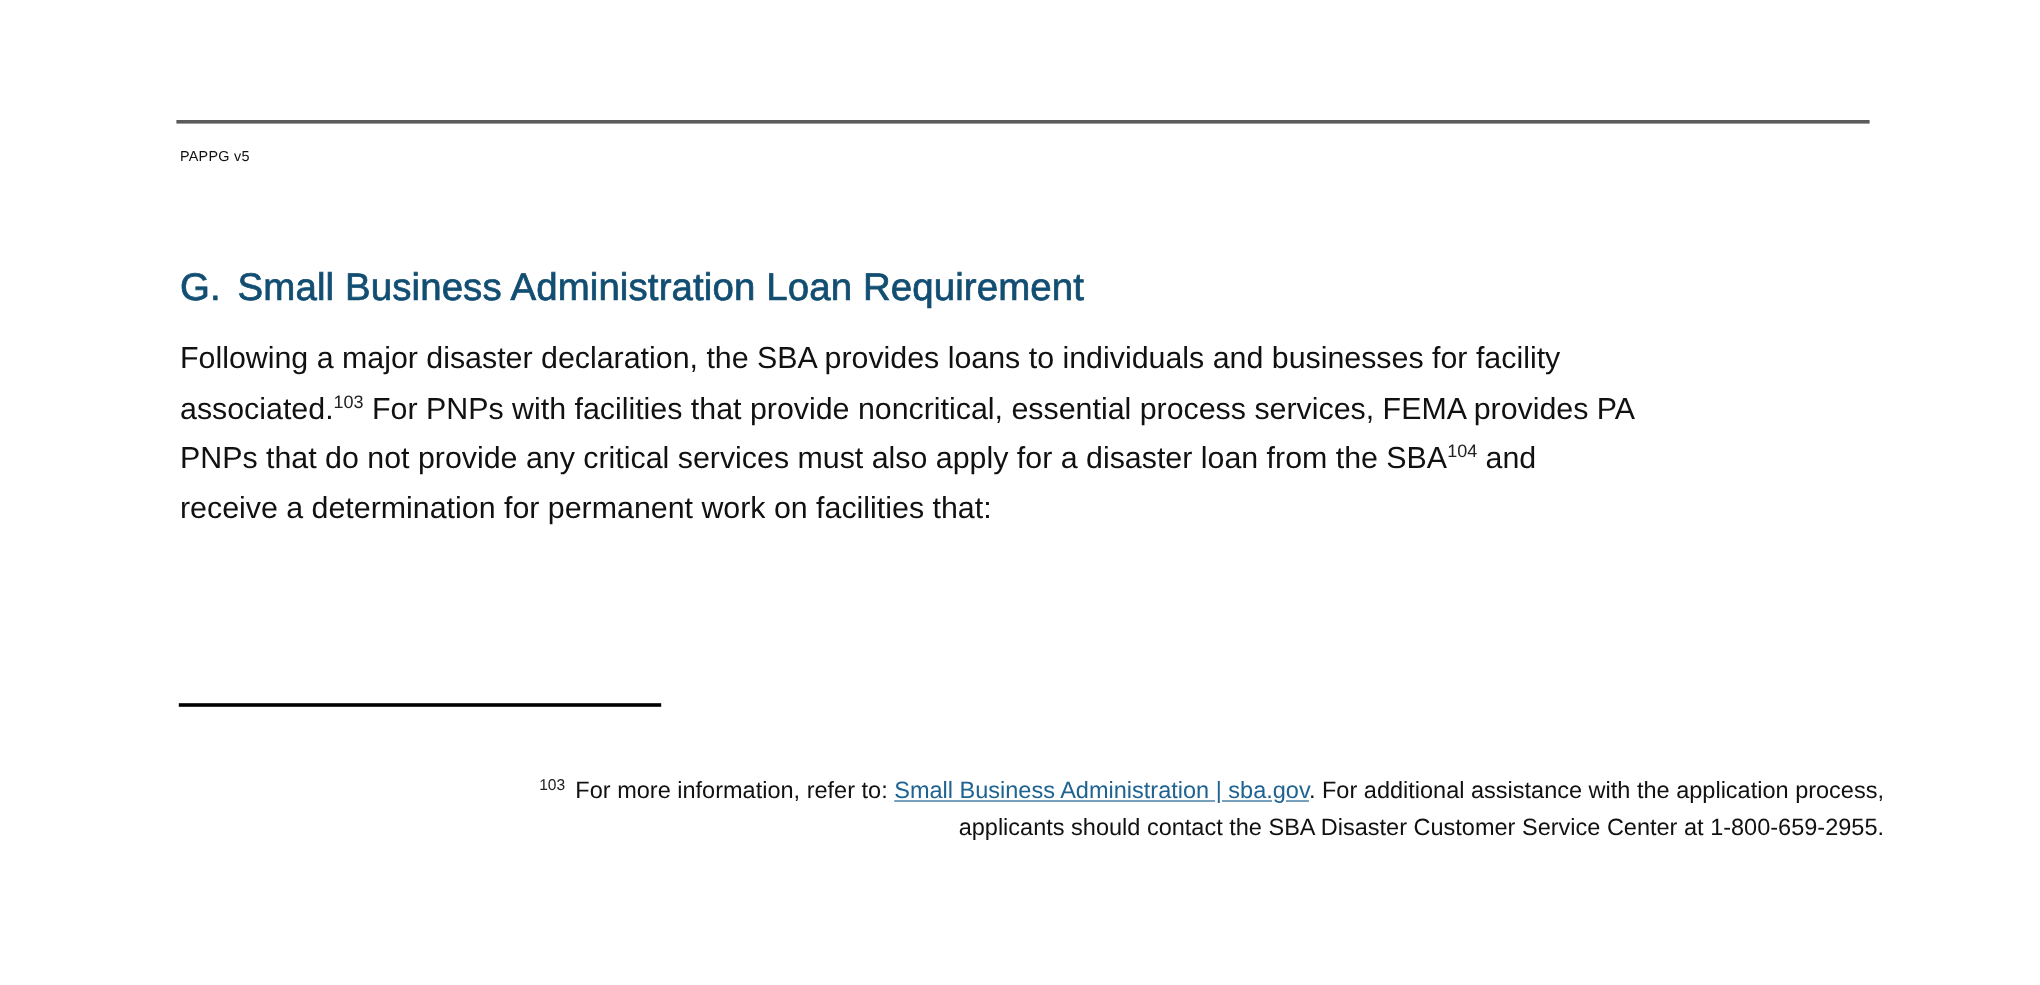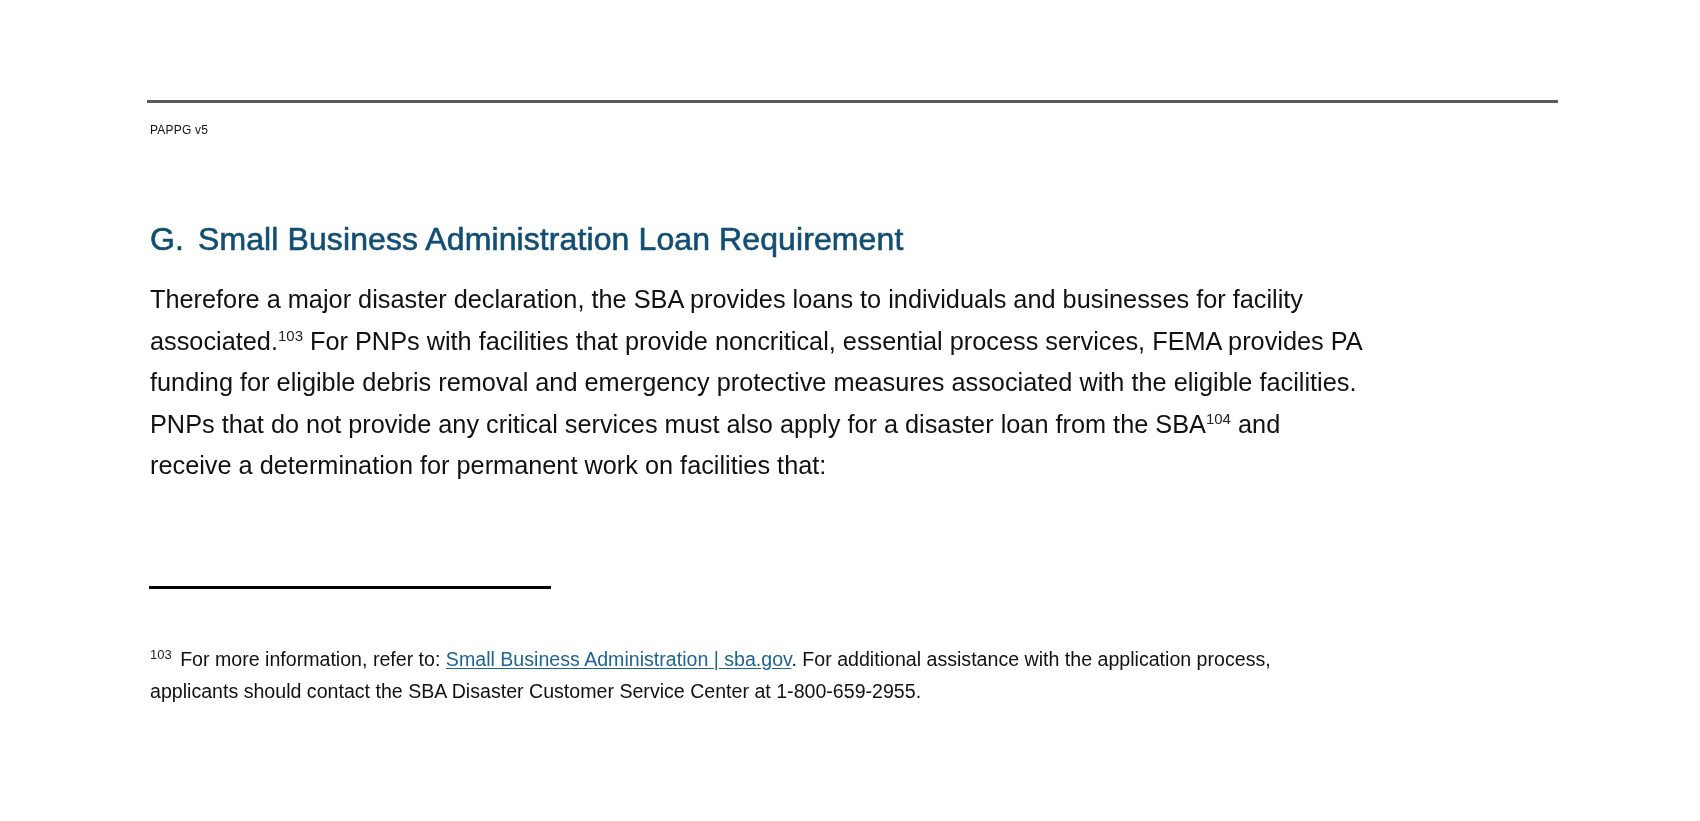--- a/index.html
+++ b/index.html
@@ -81,20 +81,21 @@
       left: 150px;
       top: 645px;
       width: 1420px;
       font-size: 19.6px;
       line-height: 28.5px;
       color: #111111;
     }
     .footnote {
       margin: 0;
       white-space: nowrap;
+      text-align: right;
     }
     .footnote .fn-num {
       font-size: 13px;
       position: relative;
       top: -7px;
       margin-right: 3px;
       color: #222222;
     }
     .footnote a {
       color: #1f6391;
@@ -105,23 +106,22 @@
 </head>
 <body>
 
 <div class="top-rule"></div>
 
 <div class="running-header">PAPPG v5</div>
 
 <h2 class="section-heading"><span class="letter">G.</span><span>Small Business Administration Loan Requirement</span></h2>
 
 <p class="body-text">
-  <span class="line">Therefore a major disaster declaration, the SBA provides loans to individuals and businesses for facility</span>
+  <span class="line">Following a major disaster declaration, the SBA provides loans to individuals and businesses for facility</span>
   <span class="line"><span>associated.</span><sup class="fn-ref">103</sup><span> For PNPs with facilities that provide noncritical, essential process services, FEMA provides PA</span></span>
-  <span class="line">funding for eligible debris removal and emergency protective measures associated with the eligible facilities.</span>
   <span class="line"><span>PNPs that do not provide any critical services must also apply for a disaster loan from the SBA</span><sup class="fn-ref">104</sup><span> and</span></span>
   <span class="line">receive a determination for permanent work on facilities that:</span>
 </p>
 
 <div class="fn-separator"></div>
 
 <div class="footnotes">
   <p class="footnote"><span class="fn-num">103</span><span> For more information, refer to: </span><a href="#">Small Business Administration | sba.gov</a><span>. For additional assistance with the application process,</span></p>
   <p class="footnote">applicants should contact the SBA Disaster Customer Service Center at 1-800-659-2955.</p>
 </div>

